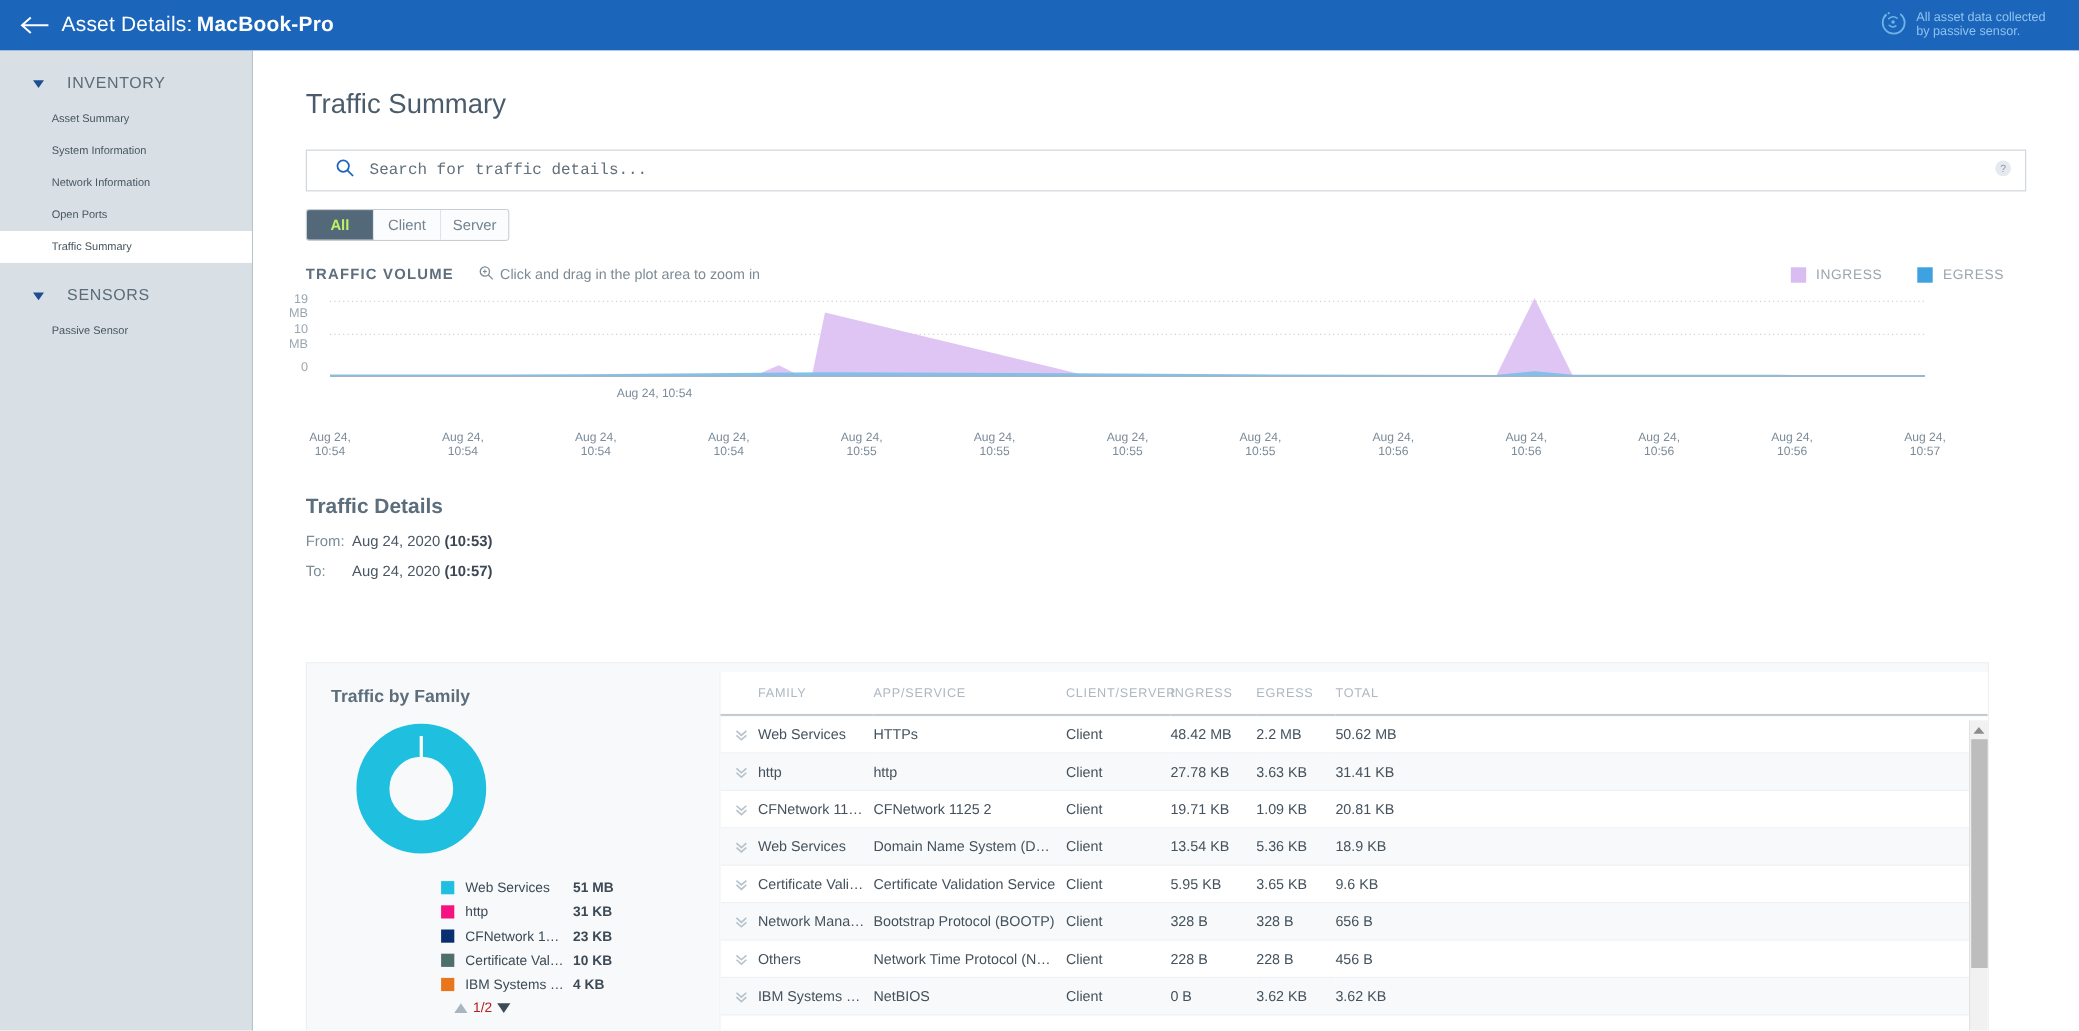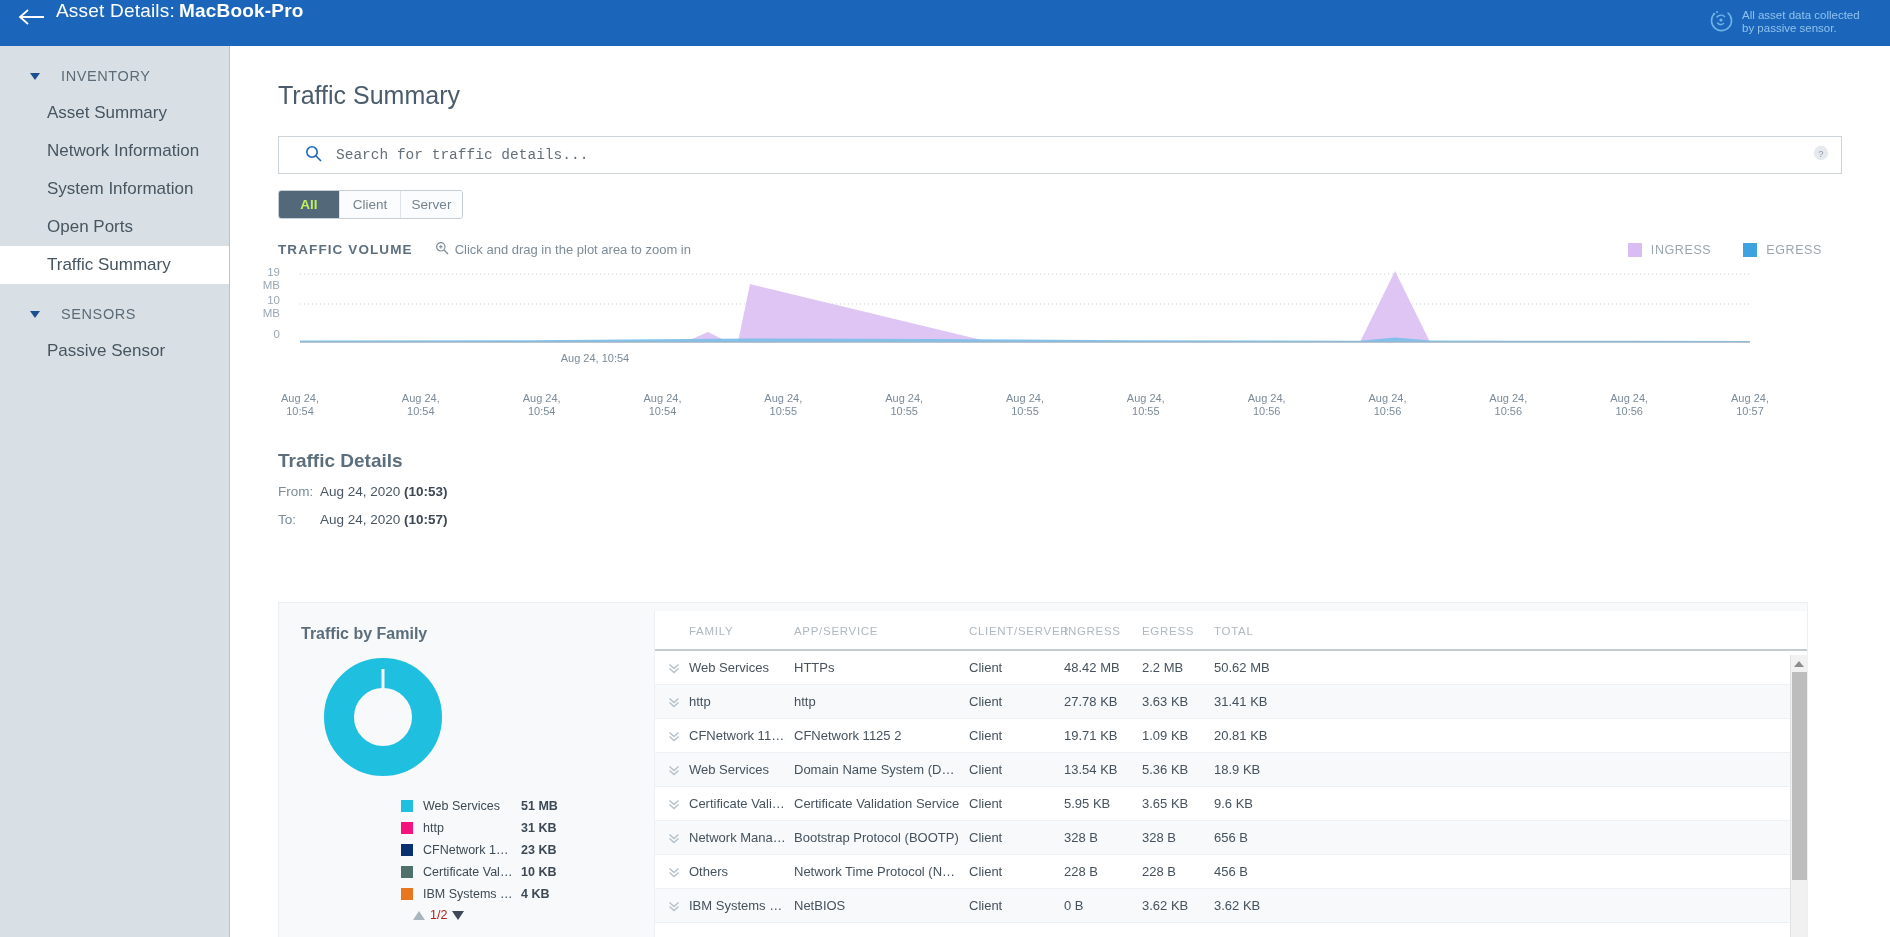--- a/index.html
+++ b/index.html
@@ -8,40 +8,40 @@
     width: 1890px; height: 937px;
     background: #ffffff;
     font-family: "Liberation Sans", sans-serif;
     overflow: hidden;
   }
   .app { position: relative; width: 1890px; height: 937px; background:#fff; }
 
   
   .topbar {
     position:absolute; left:0; top:0; width:1890px; height:46px;
-    background:#1b66ba; display:flex; align-items:flex-start;
+    background:#1b66ba; display:flex; align-items:center;
   }
   .back-icon { margin-left:14px; width:34px; height:34px; display:flex; align-items:center; justify-content:center; cursor:pointer;}
   .topbar-title { color:#ffffff; font-size:19px; margin-left:8px; letter-spacing:.2px; }
   .topbar-title .bold { font-weight:bold; margin-left:4px;}
   .passive-note { position:absolute; right:18px; top:7px; display:flex; align-items:center; gap:8px;}
   .passive-note .txt { color:#8fc2ef; font-size:11.5px; line-height:13px; max-width:130px;}
 
   
   .sidebar {
     position:absolute; left:0; top:46px; width:230px; height:891px;
     background:#d9e0e5; border-right:1px solid #b9c3ca;
   }
   .side-group-hdr {
     display:flex; align-items:center; gap:21px;
     padding:22px 0 10px 30px; color:#5b6b78; font-size:14.5px; letter-spacing:.6px;
   }
   .caret { width:0;height:0;border-left:5px solid transparent;border-right:5px solid transparent;border-top:7px solid #1b4f8f; }
   .side-item {
-    padding:9px 16px 9px 47px; font-size:17px; color:#46555f; cursor:pointer;
+    padding:9px 16px 9px 47px; font-size:10px; color:#46555f; cursor:pointer;
   }
   .side-item.active { background:#ffffff; }
 
   
   .main { position:absolute; left:230px; top:46px; width:1660px; height:891px; background:#fff; overflow:hidden;}
   .page-title { margin:35px 0 0 48px; font-size:25px; color:#4a5c6b; }
 
   .searchbar {
     position:relative; margin:26px 48px 0 48px; height:38px;
     border:1px solid #ccd3d9; background:#fff; display:flex; align-items:center;padding-left:12px;
@@ -152,22 +152,22 @@
       <span class="txt">All asset data collected by passive sensor.</span>
     </div>
   </div>
 
   <div class="sidebar">
     <div class="side-group-hdr">
       <span class="caret"></span>
       <span>INVENTORY</span>
     </div>
     <div class="side-item">Asset Summary</div>
+    <div class="side-item">System Information</div>
     <div class="side-item">Network Information</div>
-    <div class="side-item">System Information</div>
     <div class="side-item">Open Ports</div>
     <div class="side-item active">Traffic Summary</div>
 
     <div class="side-group-hdr">
       <span class="caret"></span>
       <span>SENSORS</span>
     </div>
     <div class="side-item">Passive Sensor</div>
   </div>
 

